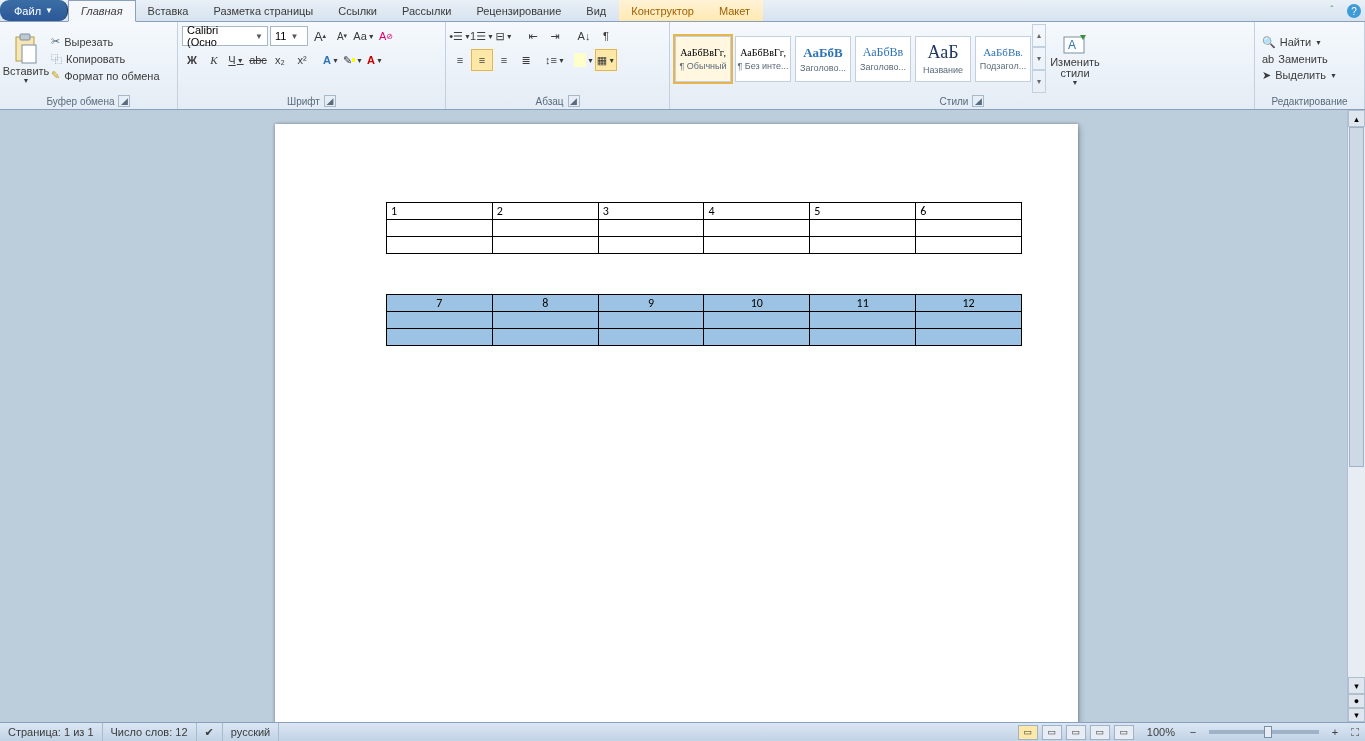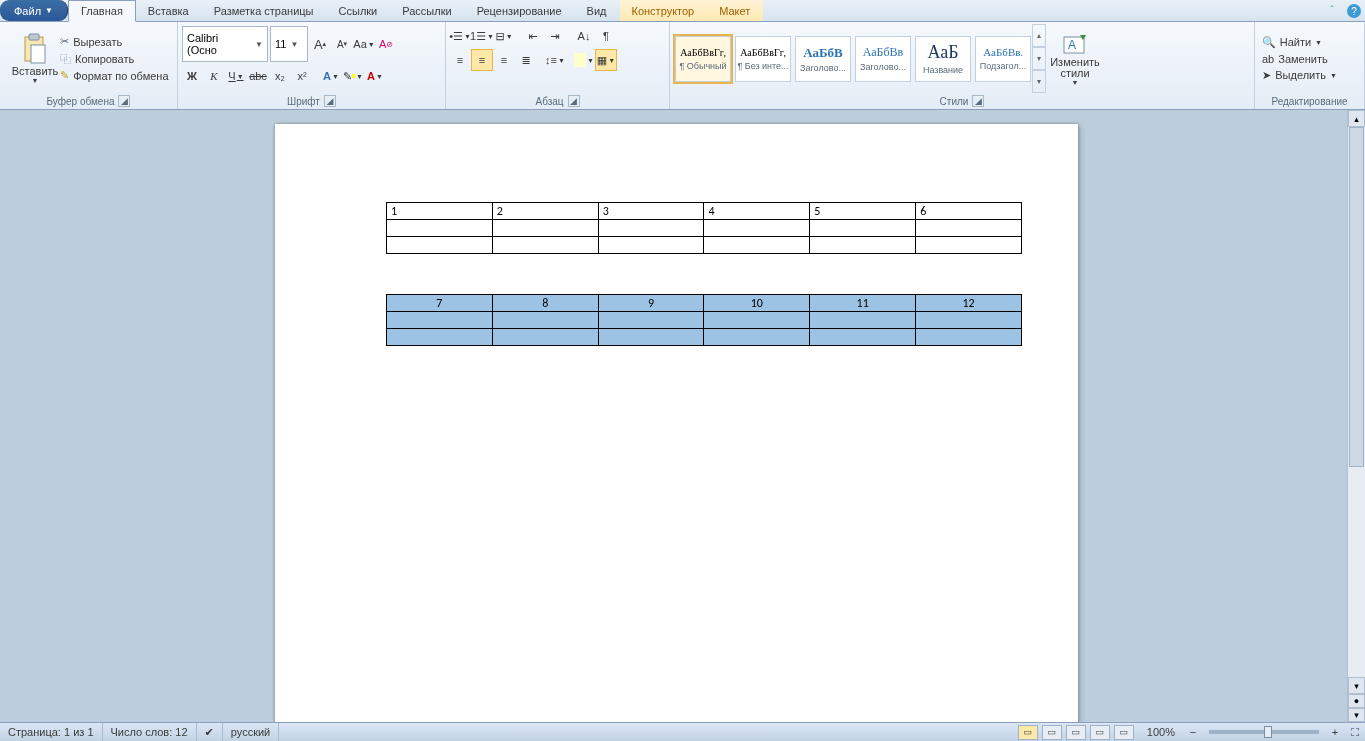--- a/index.html
+++ b/index.html
@@ -3,37 +3,37 @@
 <meta charset="utf-8">
 <style>
 * { box-sizing: border-box; margin: 0; padding: 0; font-family: "Segoe UI", Tahoma, sans-serif; }
 html, body { width: 1365px; height: 741px; overflow: hidden; background: #bccddb; }
 
 
 .tabs { display: flex; height: 22px; background: linear-gradient(to bottom,#e9f0f7,#d6e3ef); font-size: 11px; border-bottom: 1px solid #8ba0bc; }
 .tab-file { background: linear-gradient(to bottom,#3b6ea5,#2b5797); color: #fff; padding: 0 14px; display:flex; align-items:center; gap:4px; border-right:1px solid #1e3a5f;border-radius:9px;}
 .tab-file .caret { font-size:8px;}
 .tab { padding: 0 12px; display:flex; align-items:center; color:#3b3b3b; cursor:default; border-right:1px solid transparent;}
-.tab.active { background:#f5f8fb; border:1px solid #8ba0bc; border-bottom:1px solid #f5f8fb; margin-bottom:-1px;}
+.tab.active { background:#f5f8fb; border:1px solid #8ba0bc; border-bottom:1px solid #f5f8fb; margin-bottom:-1px;font-style:italic;}
 .tab.context { color:#a06000; background:linear-gradient(to bottom,#fff3d6,#ffe9b3);}
 .tab-spacer { flex:1; }
 .tab-ctrl { width:22px; display:flex; align-items:center; justify-content:center; color:#4a6; font-size:10px;}
 .tab-ctrl.help { background:#3d9bd8; color:#fff; border-radius:50%; width:14px; height:14px; margin:4px;}
 
 
 .ribbon { height: 88px; background:linear-gradient(to bottom,#f5f9fd,#e4ecf5); border-bottom:1px solid #8ba0bc; display:flex;}
 .group { border-right:1px solid #c3d0e0; display:flex; flex-direction:column; padding:2px 4px 0 4px;}
 .group-body { flex:1; display:flex; }
 .group-label { height:16px; font-size:10px; color:#5a6b7c; text-align:center; display:flex; align-items:center; justify-content:center; gap:4px;}
 .group-label .dl { font-size:9px; color:#5a6b7c; border:1px solid #a9b8c8; width:12px; height:12px; display:flex;align-items:center;justify-content:center;}
 .btn { display:flex; align-items:center; font-size:11px; color:#3b3b3b; padding:1px 3px; gap:4px;}
 .vbtn { display:flex; flex-direction:column; align-items:center; font-size:11px; color:#3b3b3b; padding:2px 4px; justify-content:center; text-align:center;}
 .icon { display:inline-flex; align-items:center; justify-content:center; }
 .sep { width:1px; background:#c3d0e0; margin:2px;}
-.combo { height:36px; border:1px solid #a9b8c8; background:#fff; font-size:11px; display:flex; align-items:center; padding:0 4px; gap:4px;}
+.combo { height:20px; border:1px solid #a9b8c8; background:#fff; font-size:11px; display:flex; align-items:center; padding:0 4px; gap:4px;}
 .combo .caret { font-size:8px; color:#555;}
 .row { display:flex; align-items:center; gap:2px;}
 .col { display:flex; flex-direction:column; gap:1px;}
 .small-btn { width:20px; height:20px; display:flex; align-items:center; justify-content:center; font-size:11px; color:#3b3b3b;}
 .small-btn .caret{ font-size:7px; margin-left:1px;}
 .small-btn.sel { background:#fde8a8; outline:1px solid #e8b44d;}
 
 
 .i-paste { width:28px; height:32px;}
 .i-cut::before{content:"✂"; color:#5a6b7c;}
@@ -94,21 +94,21 @@
     <div class="tab context">Макет</div>
   <div class="tab-spacer"></div>
   <div class="tab-ctrl">ˆ</div>
   <div class="tab-ctrl help">?</div>
 </div>
 
 <div class="ribbon">
 
   <div class="group" style="width:178px;">
     <div class="group-body">
-      <div class="vbtn" style="width:44px;margin-left:9px;">
+      <div class="vbtn" style="width:44px;">
         <span class="icon i-paste">
           <svg width="28" height="32">
               <rect x="4" y="4" width="18" height="24" fill="#f7e7b3" stroke="#b89b4a"></rect>
               <rect x="8" y="1" width="10" height="6" rx="1" fill="#c0c8d0" stroke="#7a8fa5"></rect>
               <rect x="10" y="12" width="14" height="18" fill="#fff" stroke="#7a8fa5"></rect>
             </svg>
         </span>
         <span>Вставить</span>
         <span class="caret" style="font-size:7px;">▼</span>
       </div>

